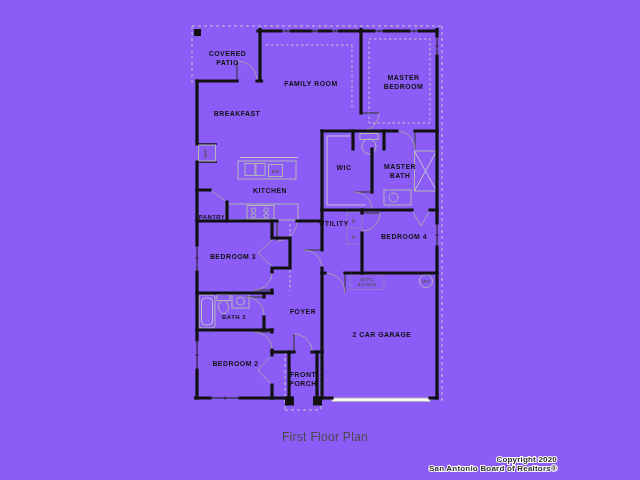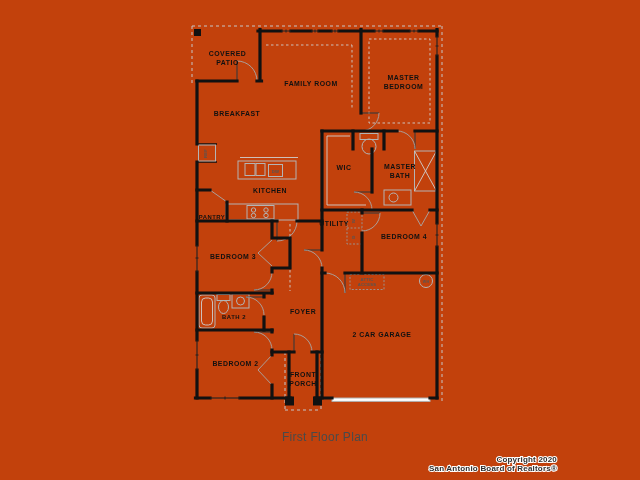--- a/index.html
+++ b/index.html
@@ -1,17 +1,17 @@
 <!DOCTYPE html>
 <html><head>
 <meta charset="utf-8">
 <style>
   html,body{margin:0;padding:0;background:#ffffff;}
   body{width:640px;height:480px;overflow:hidden;font-family:"Liberation Sans",sans-serif;}
-  #stage{position:relative;width:640px;height:480px;background:#c2410c;}
+  #stage{position:relative;width:640px;height:480px;background:#8b5cf6;}
   svg{position:absolute;left:0;top:0;display:block;}
   .wall{stroke:#111;stroke-width:3.2;fill:none;stroke-linecap:square;}
   .thinwall{stroke:#111;stroke-width:1.4;fill:none;}
   .win{stroke:#222;stroke-width:1.1;fill:none;}
   .tick{stroke:#222;stroke-width:1;fill:none;}
   .dash{stroke:#c6c6c6;stroke-width:1;fill:none;stroke-dasharray:3 3;}
   .dash2{stroke:#cfcfcf;stroke-width:0.9;fill:none;stroke-dasharray:2.5 2.5;}
   .fix{stroke:#b4b4b4;stroke-width:1;fill:none;}
   .fixl{stroke:#cfcfcf;stroke-width:0.9;fill:none;}
   .door{stroke:#a8a8a8;stroke-width:0.9;fill:none;}

